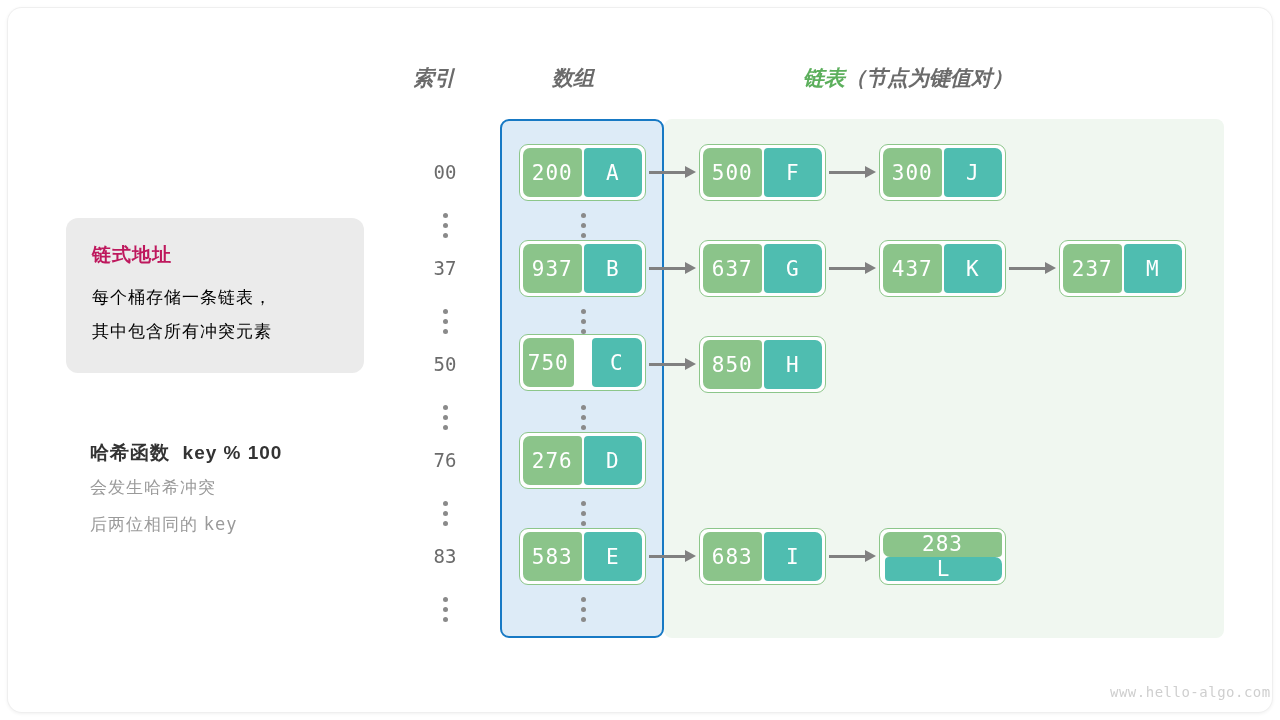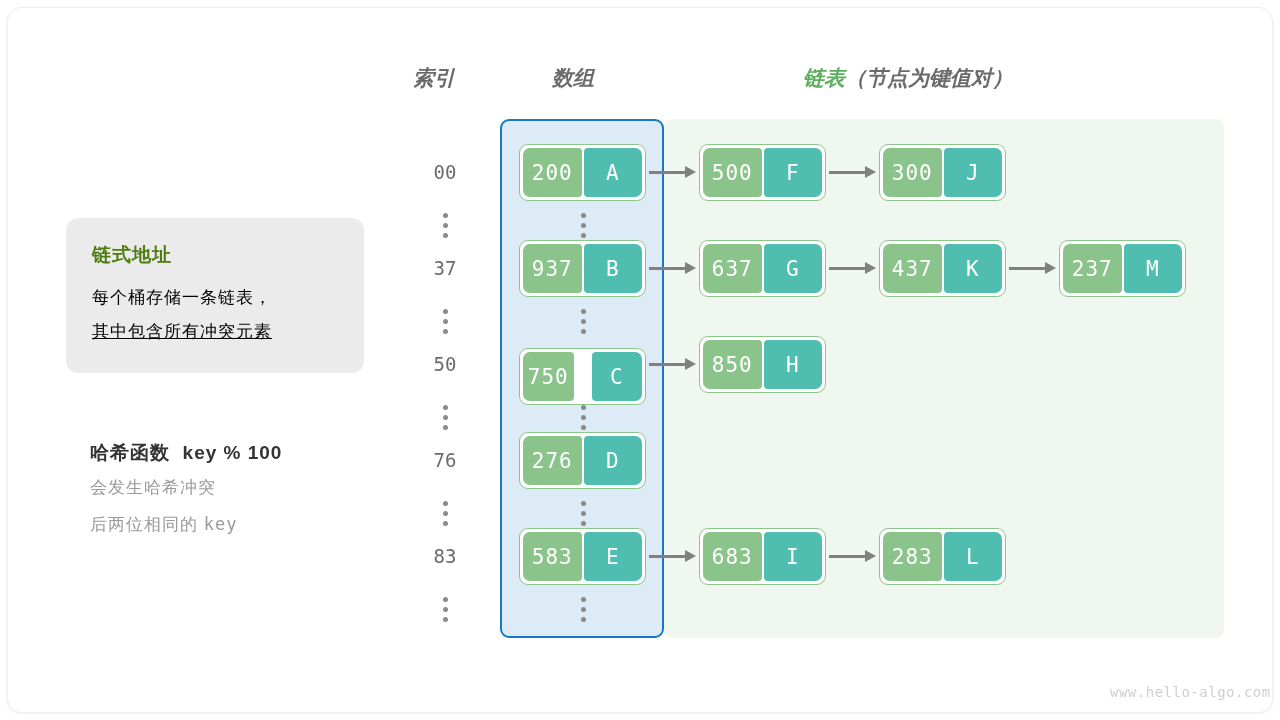--- a/index.html
+++ b/index.html
@@ -49,32 +49,32 @@
     height: 155px;
     background: #ebebeb;
     border-radius: 12px;
   }
   #info-card .info-title {
     position: absolute;
     left: 26px;
     top: 24px;
     font-size: 19px;
     font-weight: bold;
-    color: #4d7c0f;
+    color: #be185d;
     letter-spacing: 1px;
   }
   #info-card .info-line {
     position: absolute;
     left: 26px;
     font-size: 17px;
     color: #000000;
     letter-spacing: 1px;
   }
   #info-card .info-line1 { top: 68px; }
-  #info-card .info-line2 { top: 102px; text-decoration: underline; }
+  #info-card .info-line2 { top: 102px; }
 
   
   #hash-block { position: absolute; left: 82px; top: 432px; }
   .hash-title {
     font-size: 19px;
     font-weight: bold;
     color: #333333;
     letter-spacing: 1px;
     white-space: nowrap;
   }
@@ -279,21 +279,21 @@
       </div>
       <div class="arrow" style="left: 1001px; top: 253.5px; width: 47px;">
         <div class="shaft" style="width: 37px;"></div>
         <div class="head" style="left: 36px;"></div>
       </div>
       <div class="node" style="left: 1051px; top: 232px;">
         <div class="cell key">237</div>
         <div class="cell val">M</div>
       </div>
       <div class="idx-label" style="top: 345px;">50</div>
-      <div class="node" style="left: 511px; top: 340px; gap: 16px;">
+      <div class="node" style="left: 511px; top: 326px; gap: 16px;">
         <div class="cell key">750</div>
         <div class="cell val">C</div>
       </div>
       <div class="arrow" style="left: 641px; top: 349.5px; width: 47px;">
         <div class="shaft" style="width: 37px;"></div>
         <div class="head" style="left: 36px;"></div>
       </div>
       <div class="node" style="left: 691px; top: 328px;">
         <div class="cell key">850</div>
         <div class="cell val">H</div>
@@ -313,21 +313,21 @@
         <div class="head" style="left: 36px;"></div>
       </div>
       <div class="node" style="left: 691px; top: 520px;">
         <div class="cell key">683</div>
         <div class="cell val">I</div>
       </div>
       <div class="arrow" style="left: 821px; top: 541.5px; width: 47px;">
         <div class="shaft" style="width: 37px;"></div>
         <div class="head" style="left: 36px;"></div>
       </div>
-      <div class="node" style="left: 871px; top: 520px;">
+      <div class="node" style="left: 871px; top: 520px; flex-direction: column;">
         <div class="cell key">283</div>
         <div class="cell val">L</div>
       </div>
       <div class="vdots" style="left: 432px; top: 205px;">
         <i></i>
         <i></i>
         <i></i>
       </div>
       <div class="vdots" style="left: 570px; top: 205px;">
         <i></i>

